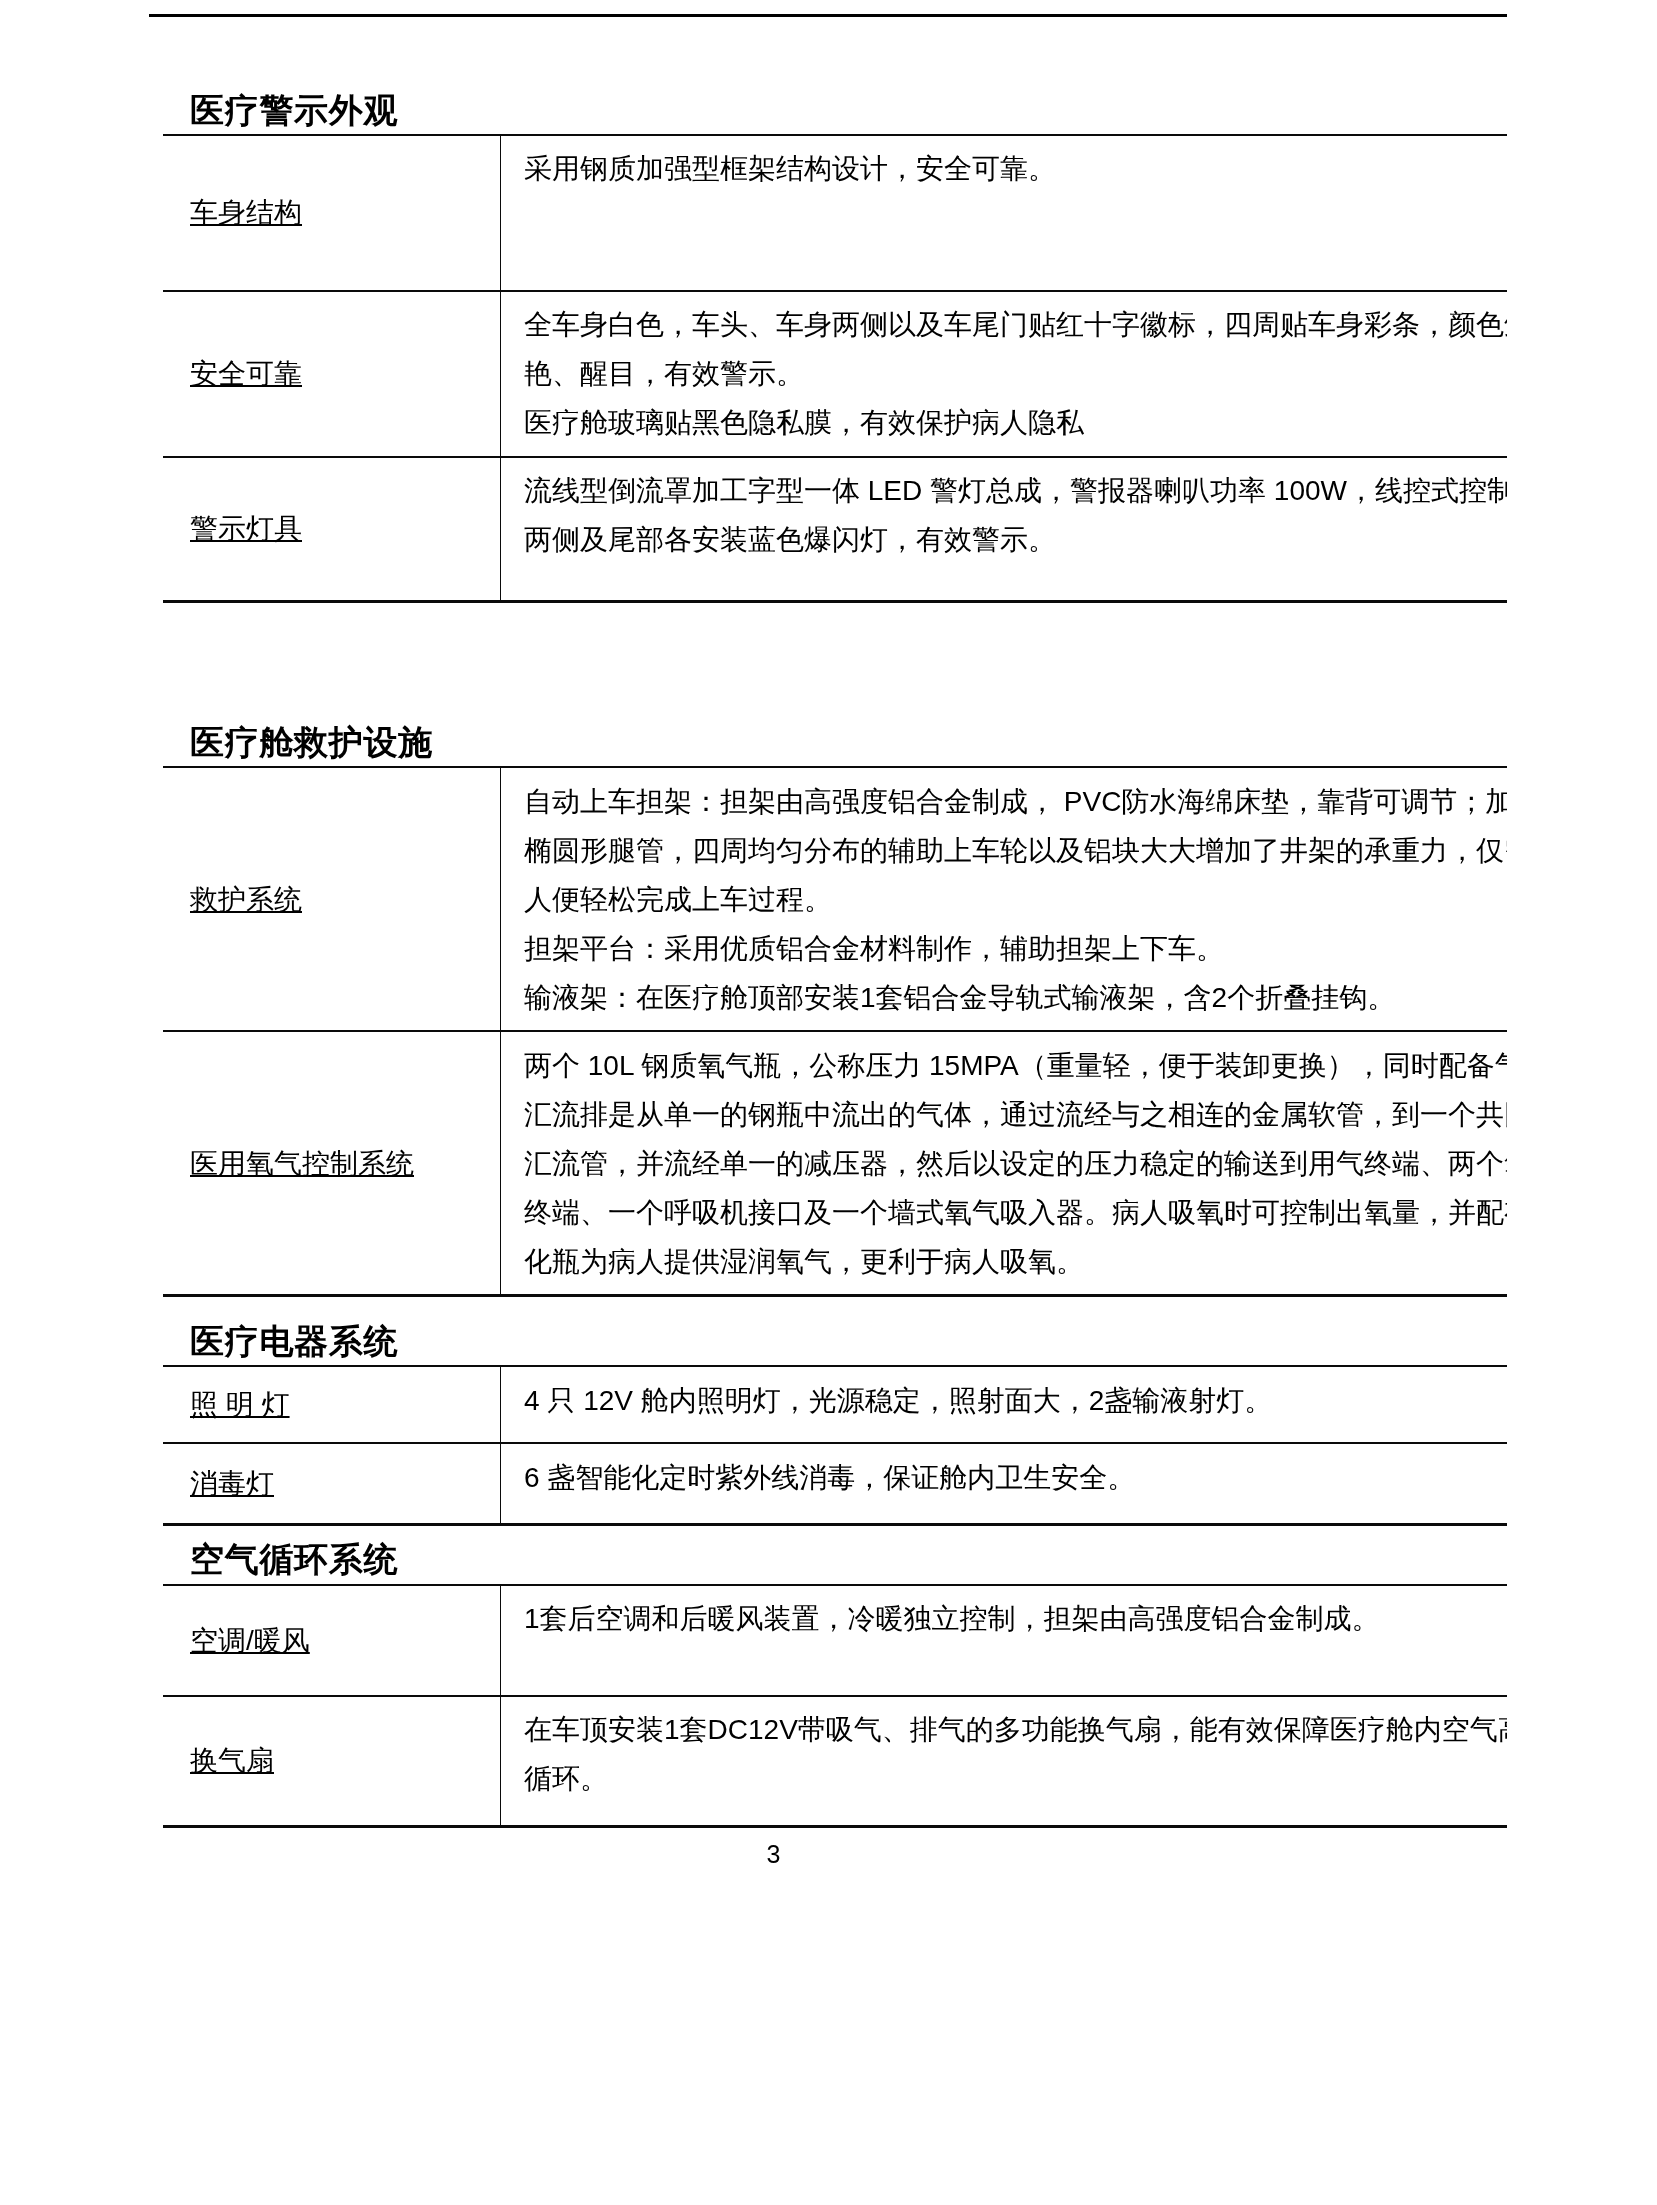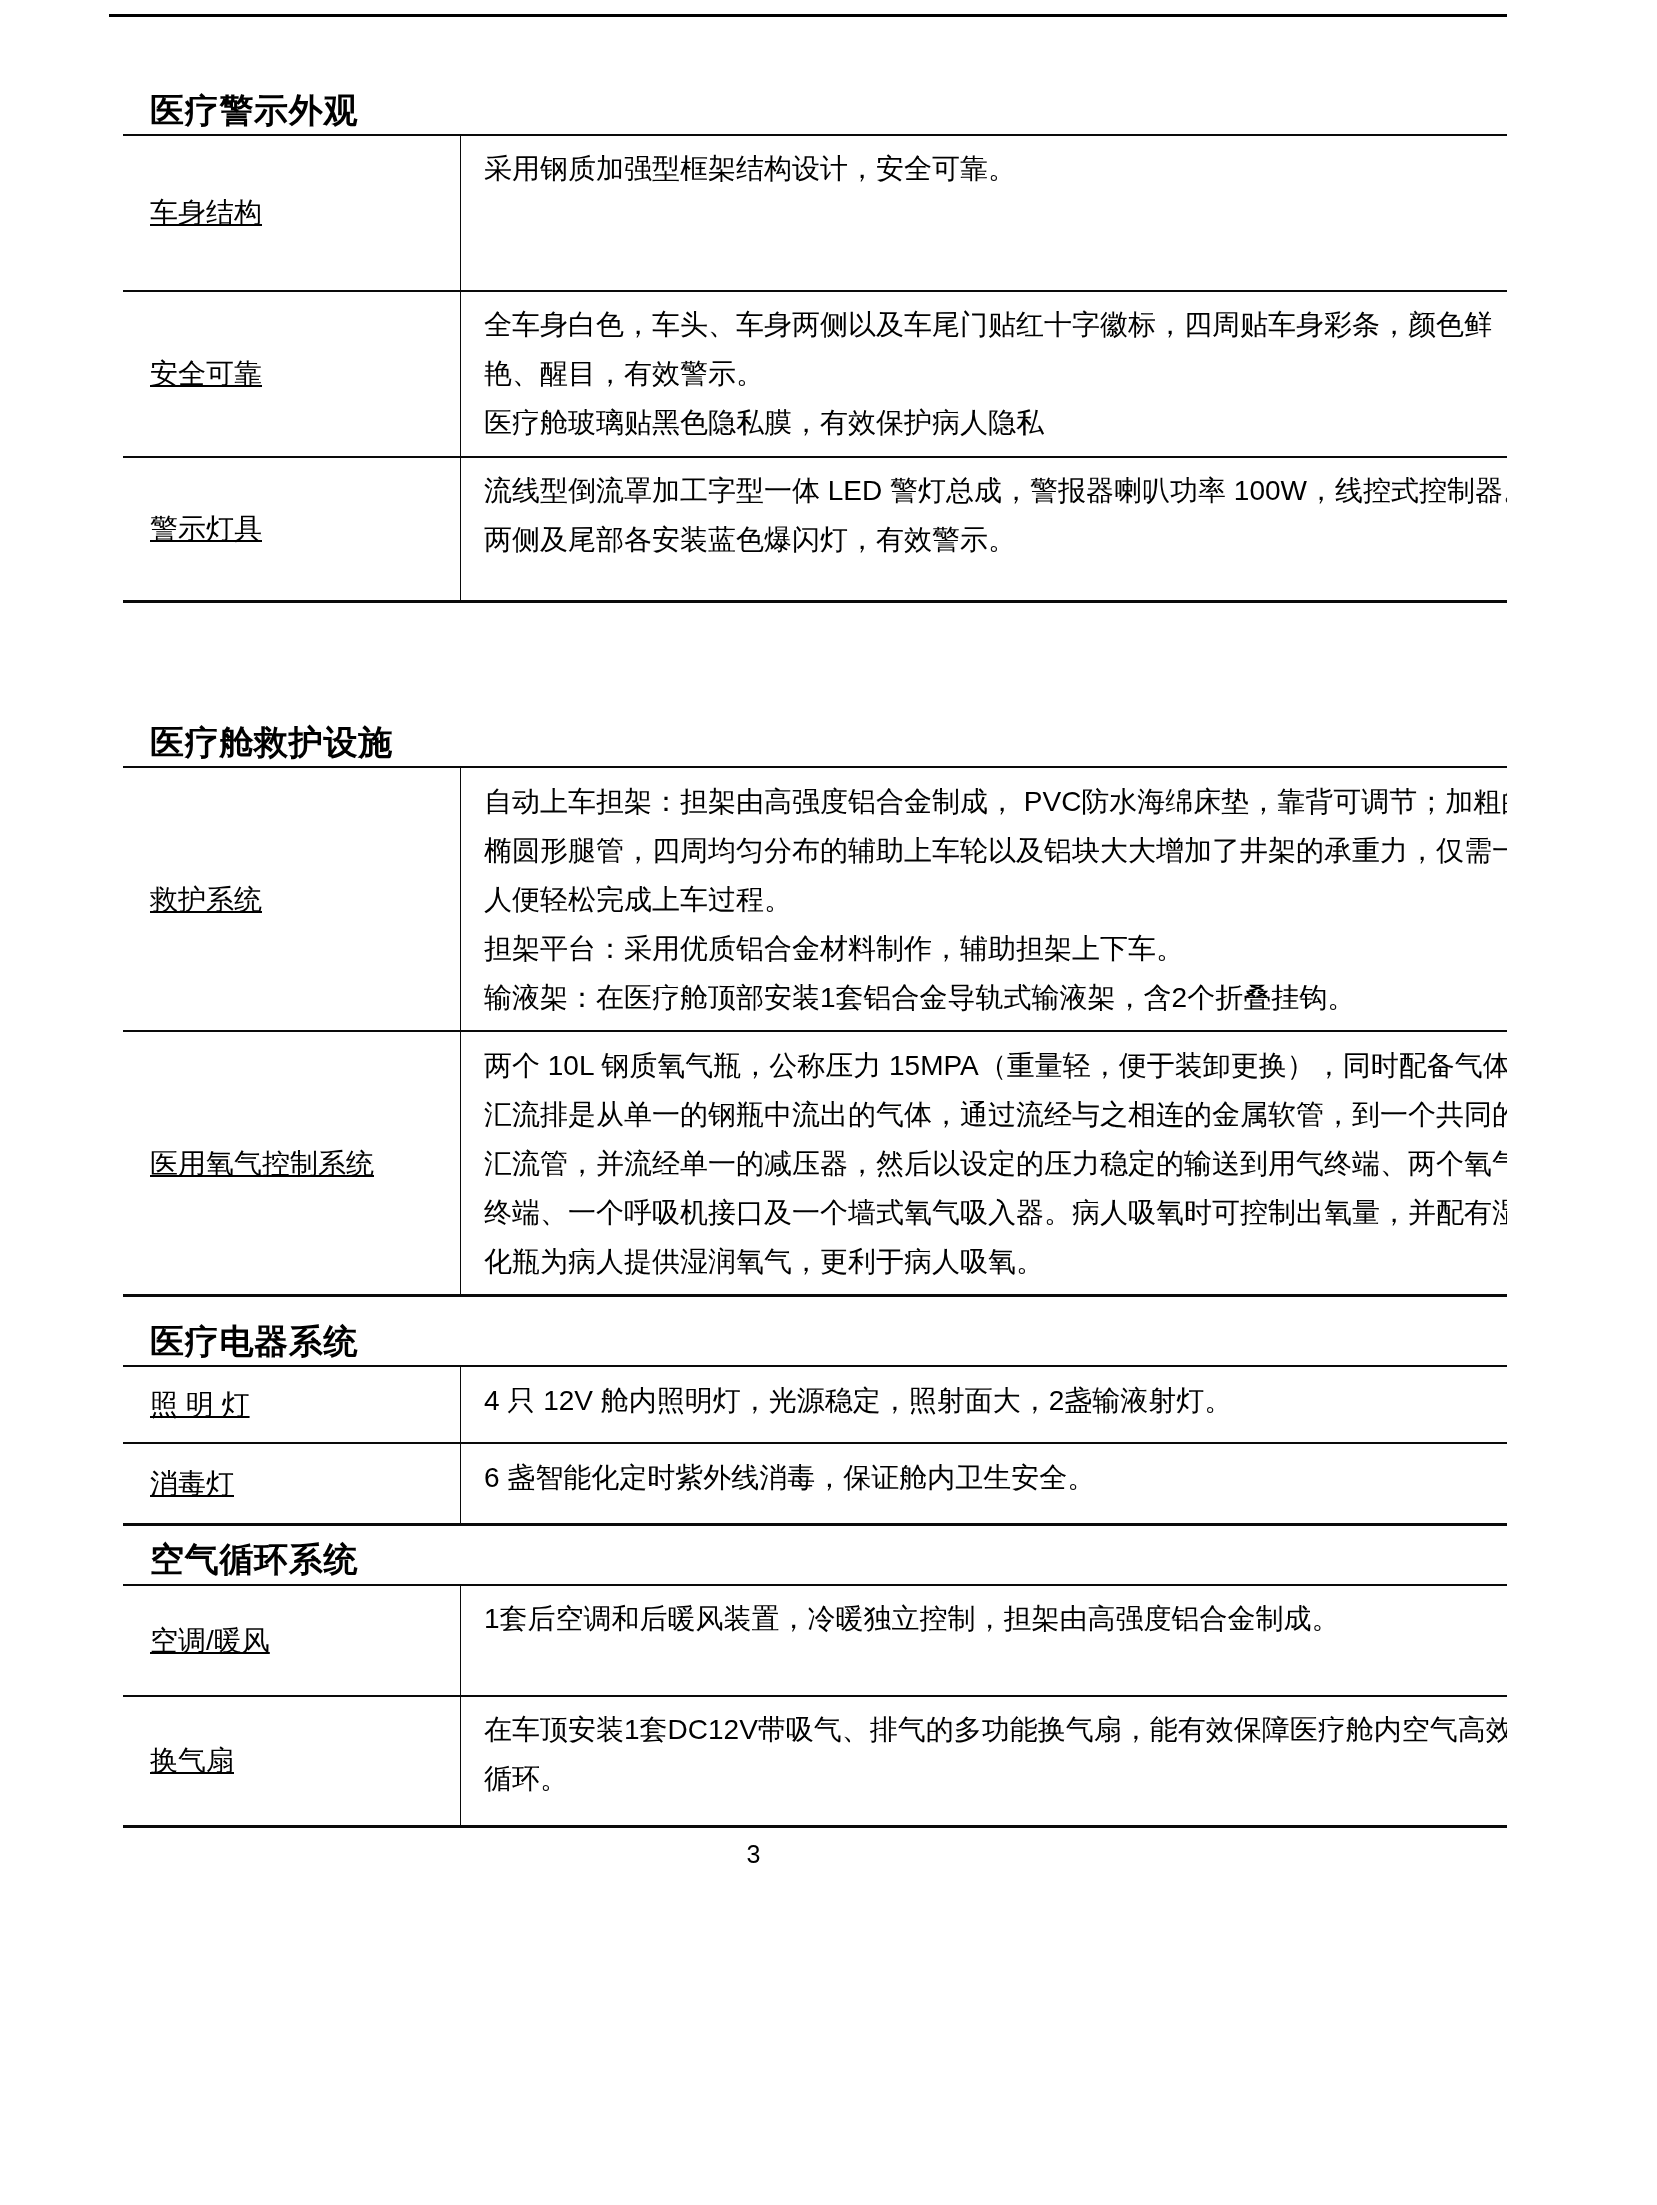--- a/index.html
+++ b/index.html
@@ -10,20 +10,21 @@
     background: #ffffff;
     color: #000000;
     font-family: "Liberation Sans", "DejaVu Sans", sans-serif;
   }
   .page {
     position: relative;
     width: 1507px;
     height: 2205px;
     padding-top: 14px;
     overflow: hidden;
+    padding-left: 40px;
   }
   .top-rule {
     margin-left: 109px;
     width: 1476px;
     height: 2.8px;
     background: #000;
   }
   .sec {
     margin-left: 123px;
     width: 1464px;

